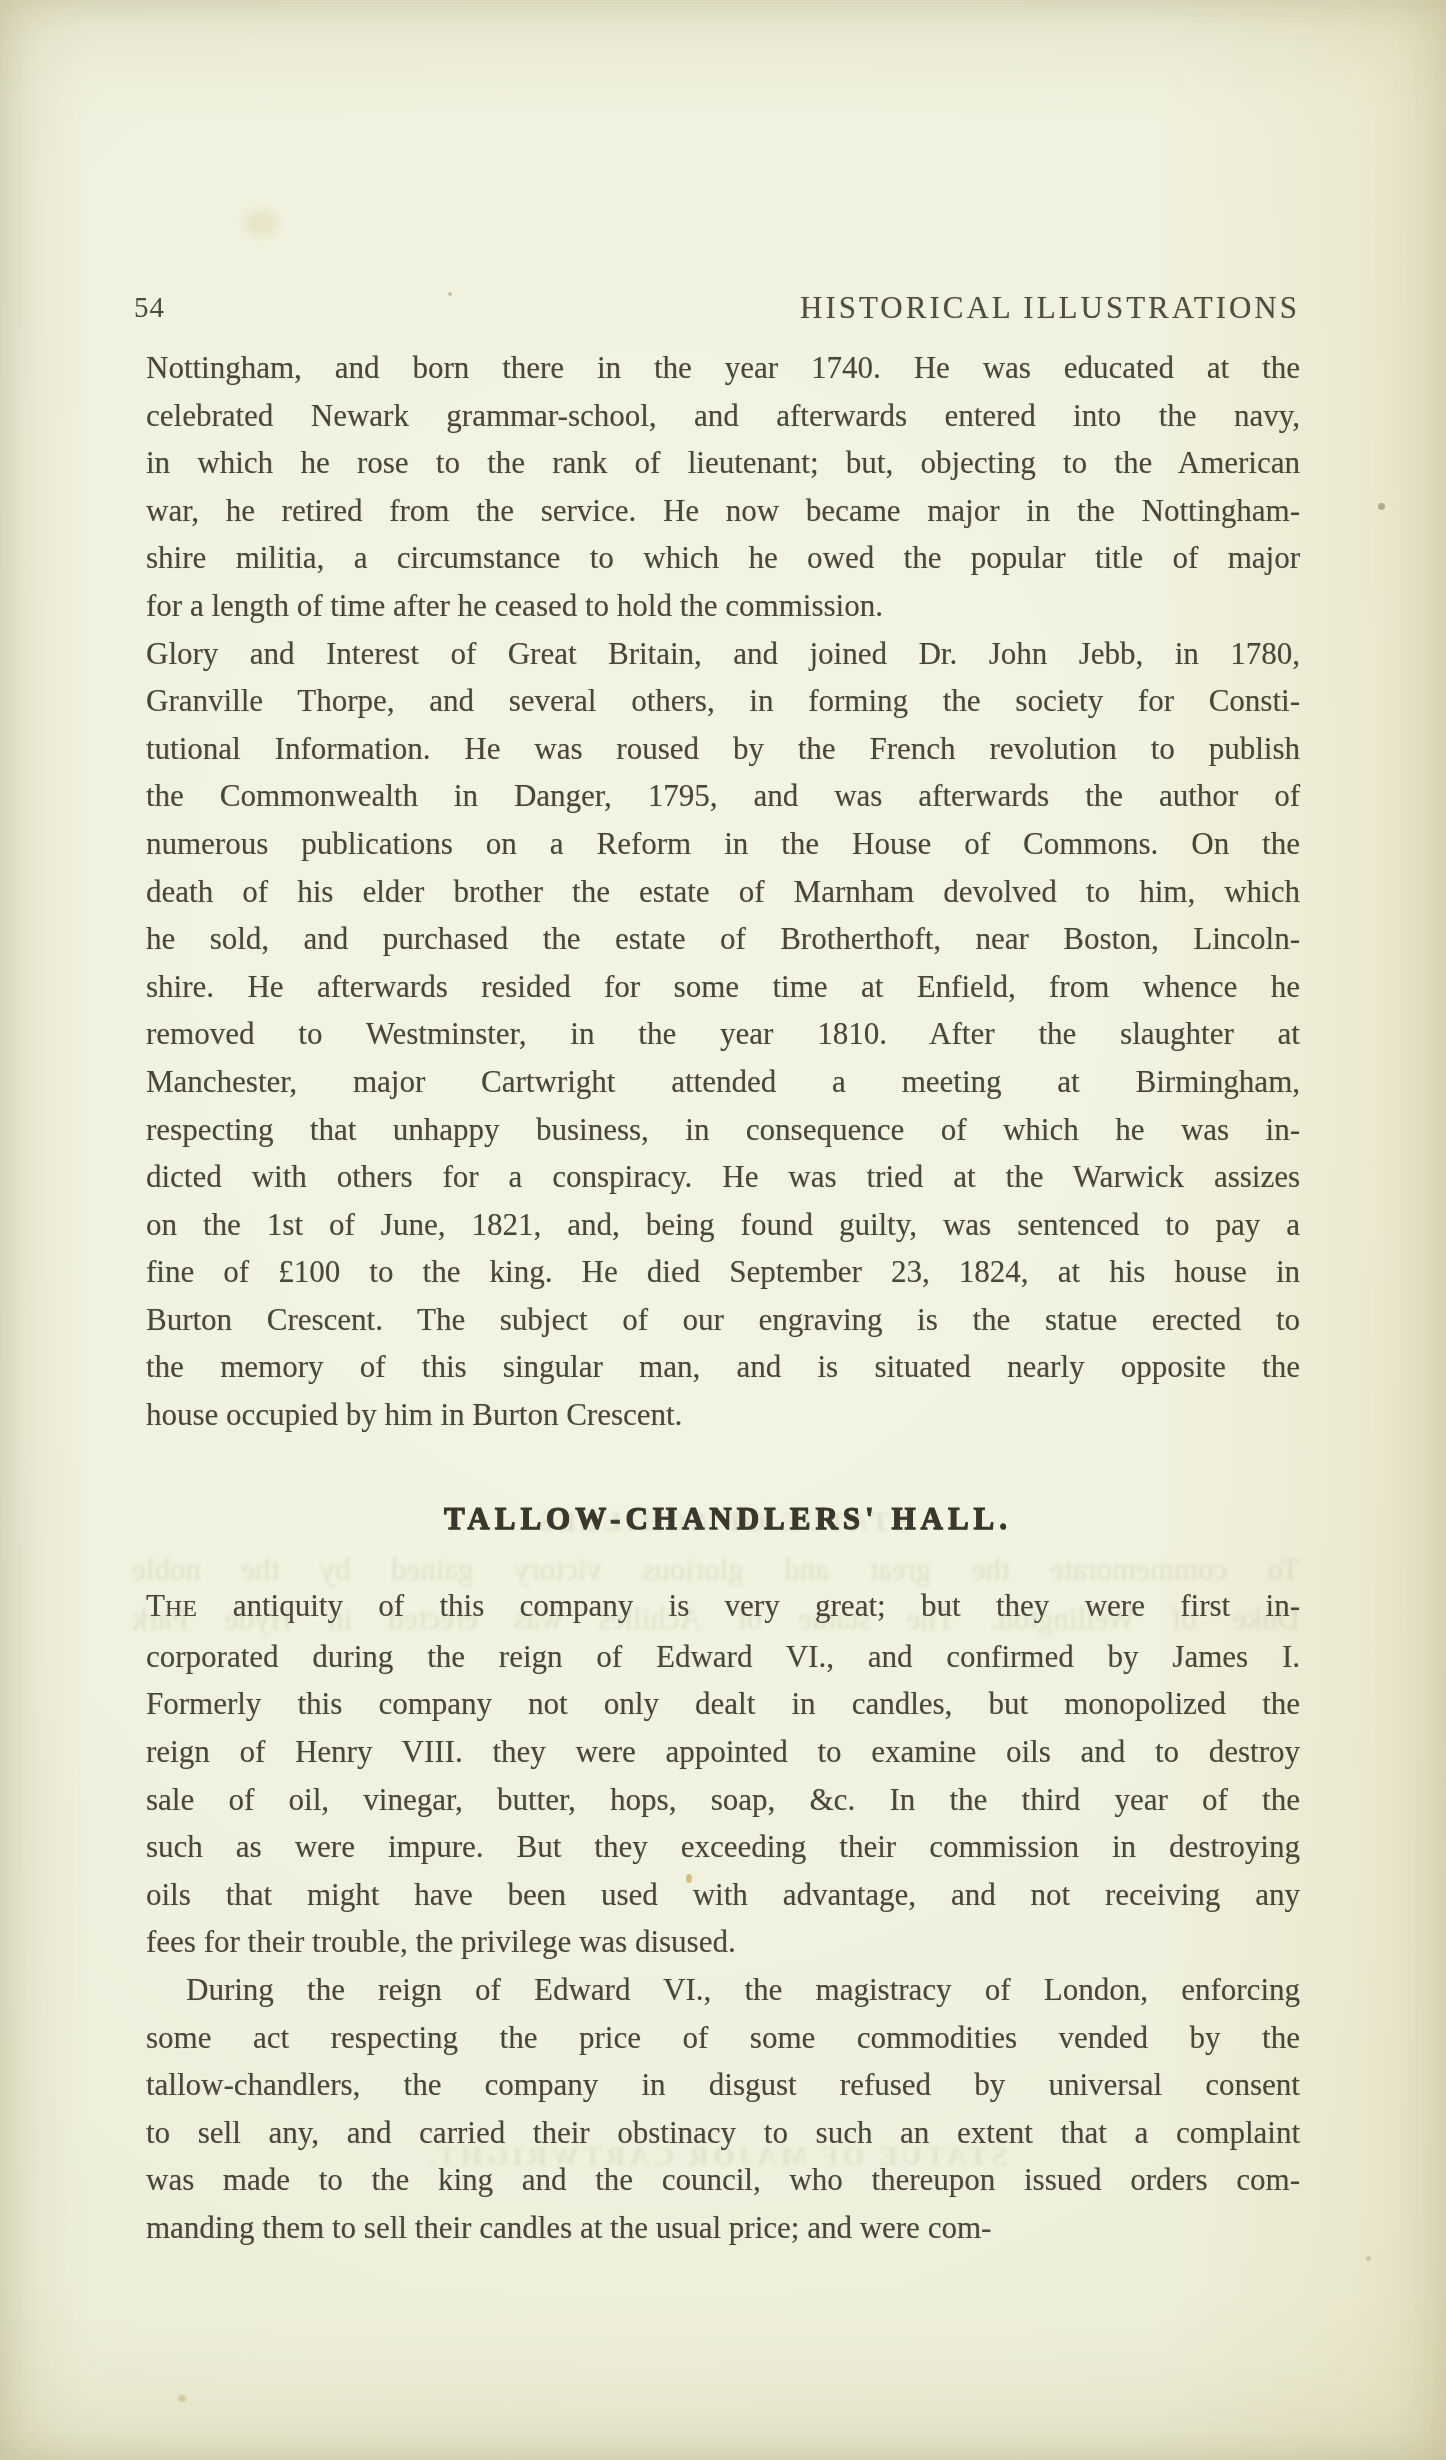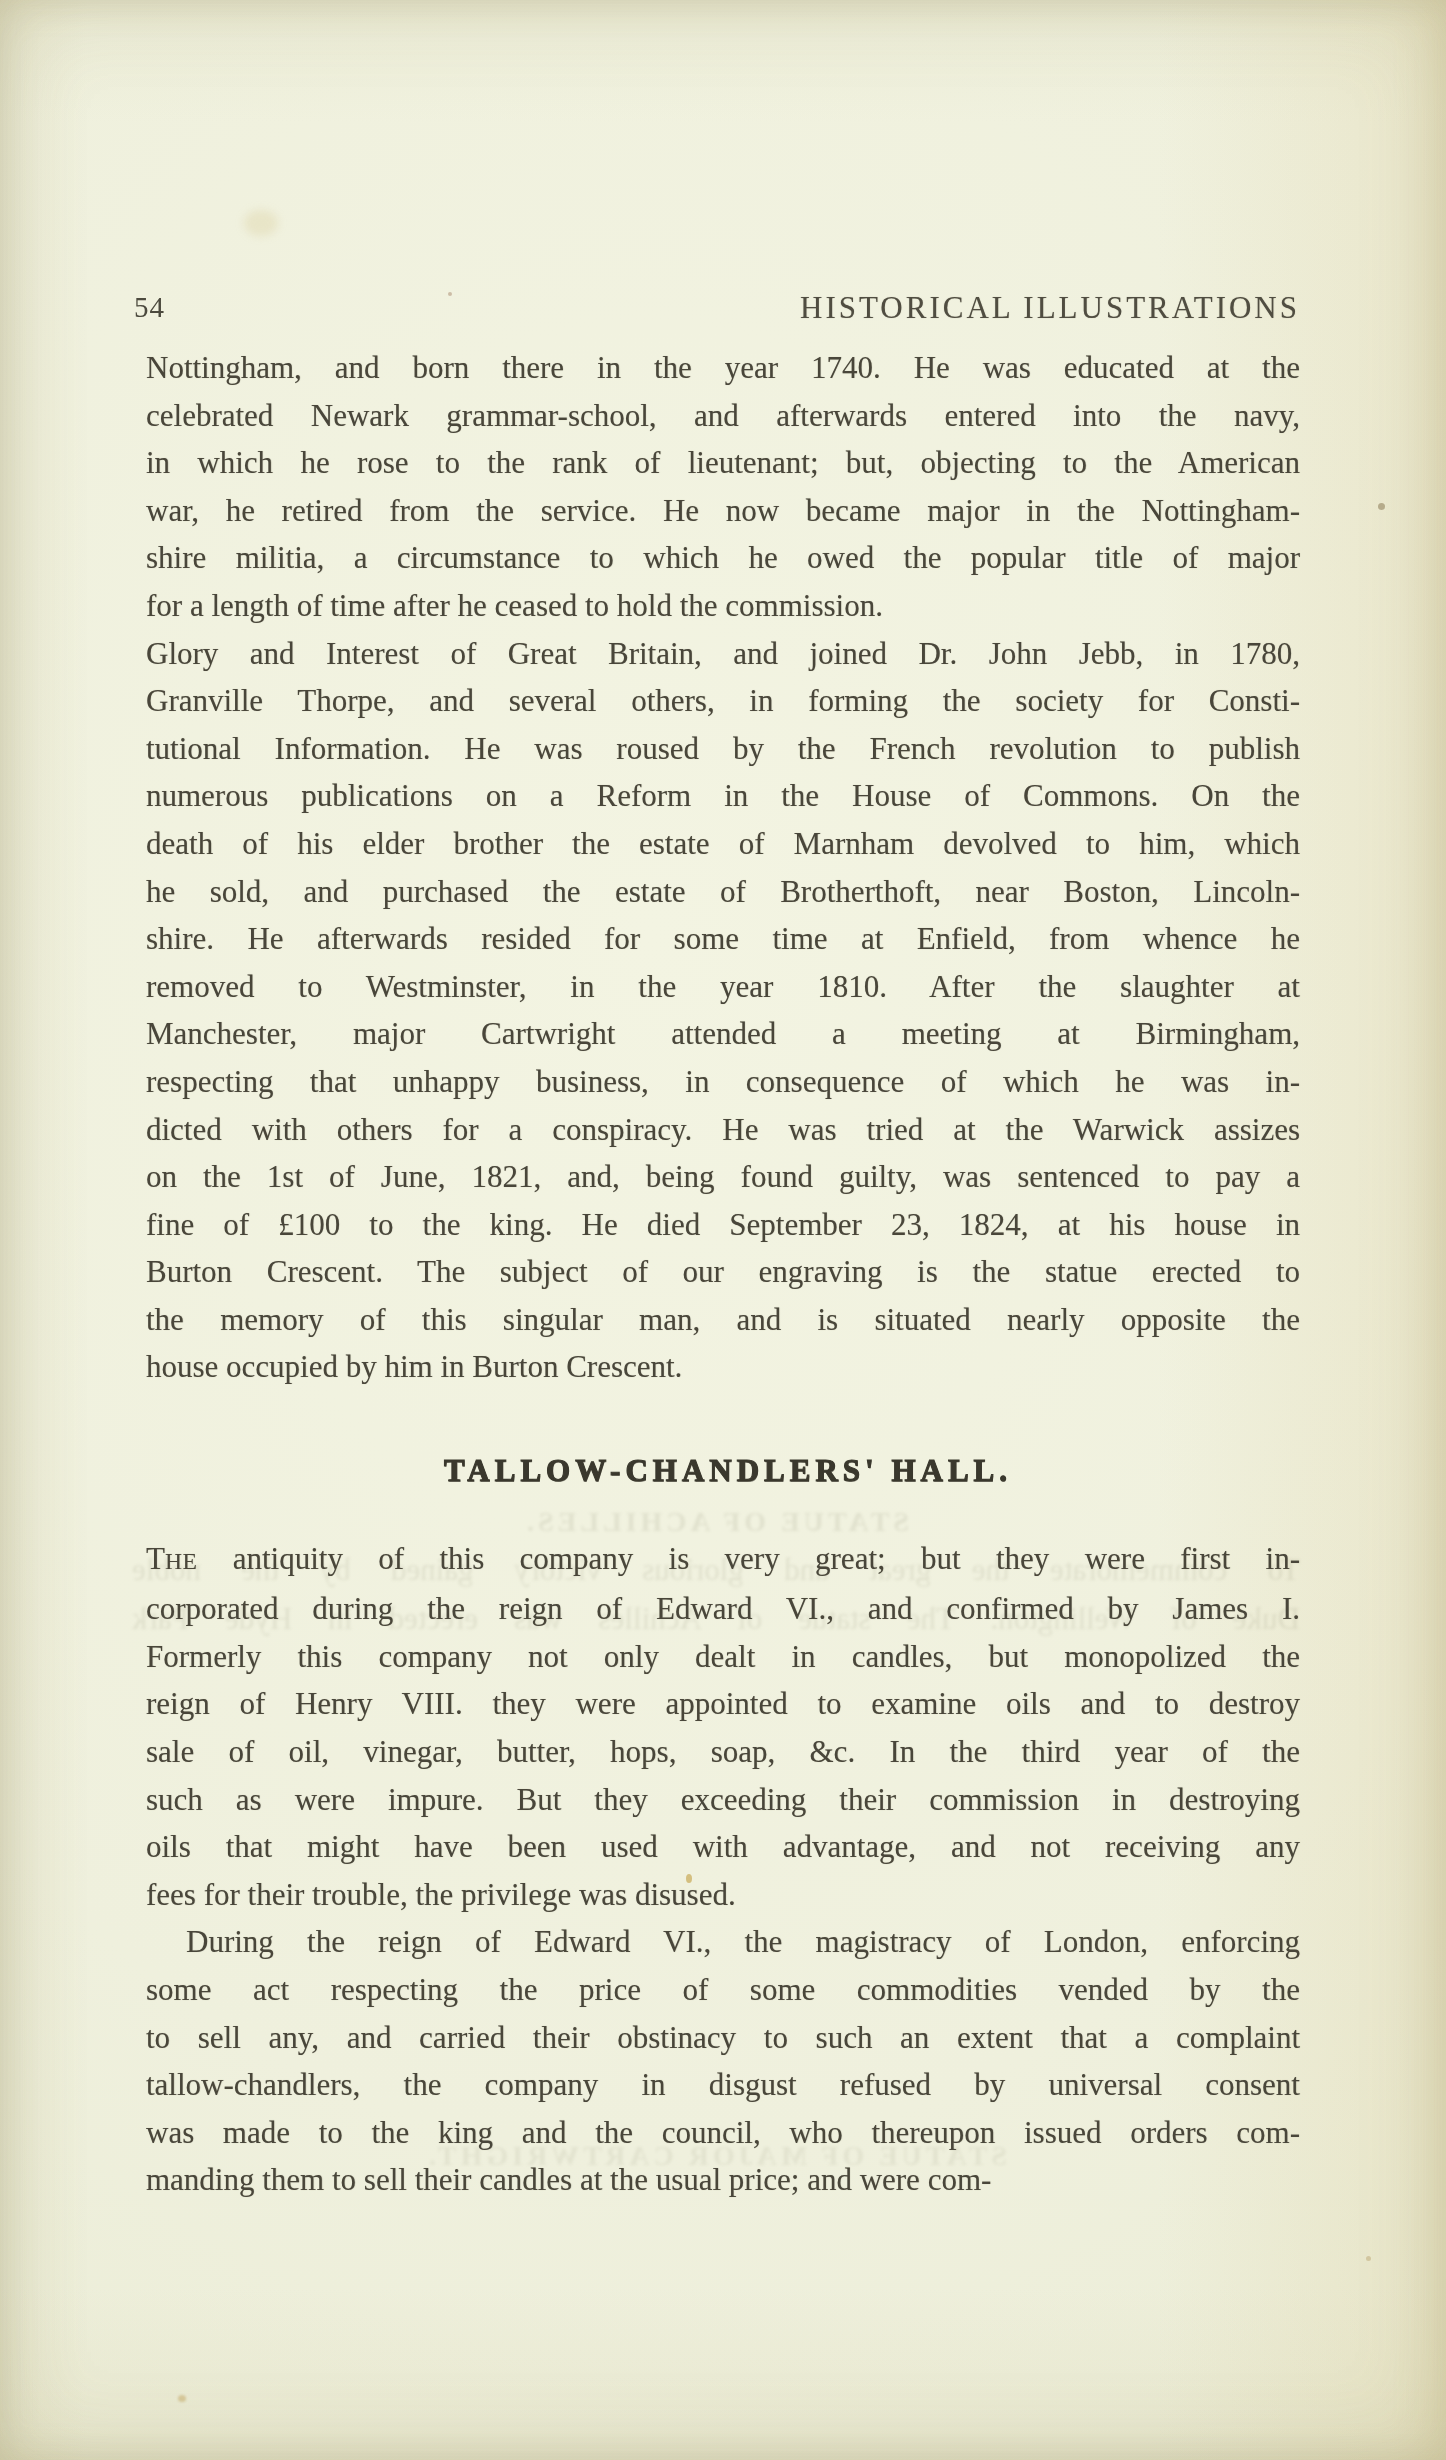--- a/index.html
+++ b/index.html
@@ -120,20 +120,21 @@
           <div class="line">celebrated Newark grammar-school, and afterwards entered into the navy,</div>
           <div class="line">in which he rose to the rank of lieutenant; but, objecting to the American</div>
           <div class="line">war, he retired from the service.  He now became major in the Nottingham-</div>
           <div class="line">shire militia, a circumstance to which he owed the popular title of major</div>
           <div class="line last">for a length of time after he ceased to hold the commission.</div>
         </div>
         <div>
           <div class="line">Glory and Interest of Great Britain, and joined Dr. John Jebb, in 1780,</div>
           <div class="line">Granville Thorpe, and several others, in forming the society for Consti-</div>
           <div class="line">tutional Information.  He was roused by the French revolution to publish</div>
+          <div class="line">the Commonwealth in Danger, 1795, and was afterwards the author of</div>
           <div class="line">numerous publications on a Reform in the House of Commons.  On the</div>
           <div class="line">death of his elder brother the estate of Marnham devolved to him, which</div>
           <div class="line">he sold, and purchased the estate of Brotherthoft, near Boston, Lincoln-</div>
           <div class="line">shire.  He afterwards resided for some time at Enfield, from whence he</div>
           <div class="line">removed to Westminster, in the year 1810.  After the slaughter at</div>
           <div class="line">Manchester, major Cartwright attended a meeting at Birmingham,</div>
           <div class="line">respecting that unhappy business, in consequence of which he was in-</div>
           <div class="line">dicted with others for a conspiracy.  He was tried at the Warwick assizes</div>
           <div class="line">on the 1st of June, 1821, and, being found guilty, was sentenced to pay a</div>
           <div class="line">fine of £100 to the king.  He died September 23, 1824, at his house in</div>
@@ -150,21 +151,21 @@
           <div class="line">Formerly this company not only dealt in candles, but monopolized the</div>
           <div class="line">reign of Henry VIII. they were appointed to examine oils and to destroy</div>
           <div class="line">sale of oil, vinegar, butter, hops, soap, &amp;c.  In the third year of the</div>
           <div class="line">such as were impure.  But they exceeding their commission in destroying</div>
           <div class="line">oils that might have been used with advantage, and not receiving any</div>
           <div class="line last">fees for their trouble, the privilege was disused.</div>
         </div>
         <div>
           <div class="line indent">During the reign of Edward VI., the magistracy of London, enforcing</div>
           <div class="line">some act respecting the price of some commodities vended by the</div>
+          <div class="line">tallow-chandlers, the company in disgust refused by universal consent</div>
           <div class="line">to sell any, and carried their obstinacy to such an extent that a complaint</div>
-          <div class="line">tallow-chandlers, the company in disgust refused by universal consent</div>
           <div class="line">was made to the king and the council, who thereupon issued orders com-</div>
           <div class="line last">manding them to sell their candles at the usual price; and were com-</div>
         </div>
       </div>
     </div>
 
 </div>
 
 </body></html>

